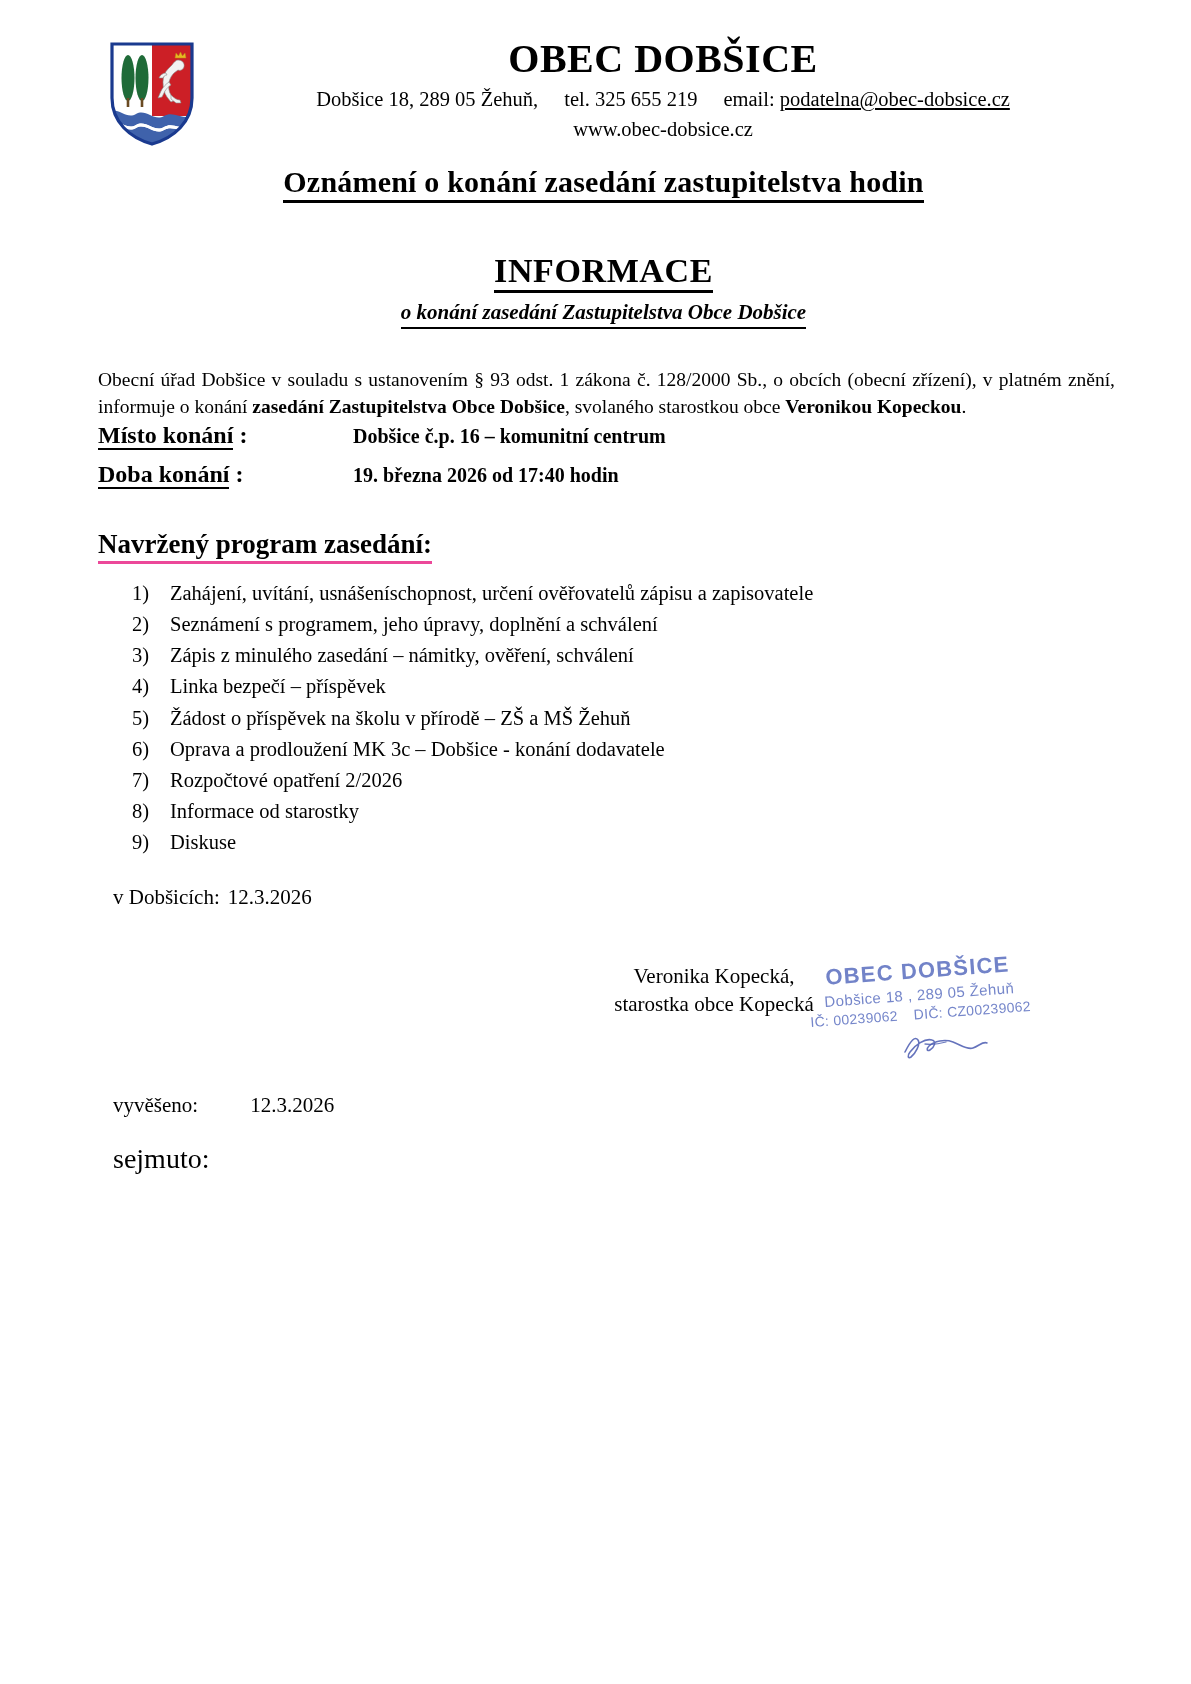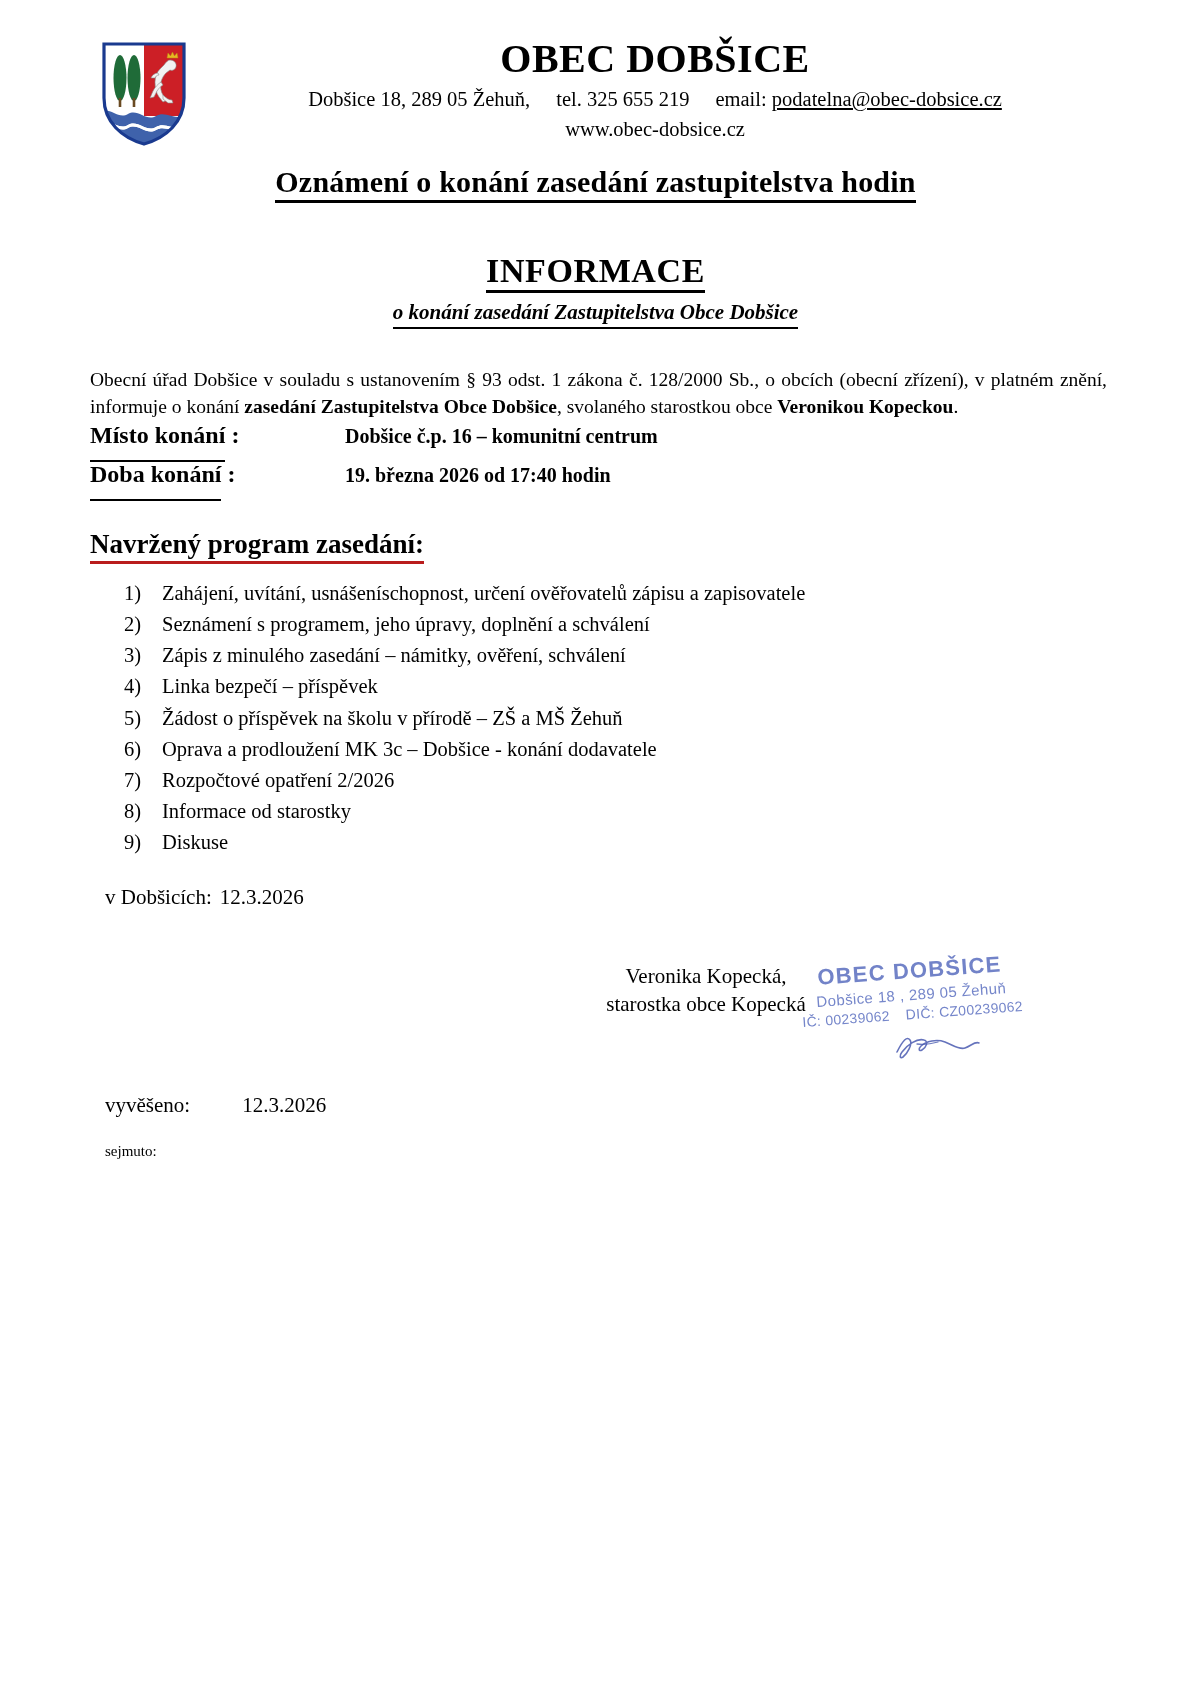--- a/index.html
+++ b/index.html
@@ -13,20 +13,21 @@
     position: relative;
     font-family: "Liberation Serif", "DejaVu Serif", serif;
     color: #000000;
     overflow: hidden;
   }
 
   .page {
     position: absolute;
     inset: 0;
     padding: 0;
+    margin-left: 8px;
   }
 
   
   .header {
     position: absolute;
     top: 34px;
     left: 0;
     width: 1191px;
     height: 130px;
   }
@@ -141,37 +142,37 @@
     align-items: baseline;
     margin-bottom: 4px;
   }
   .detail-label {
     width: 255px;
     font-weight: bold;
     flex-shrink: 0;
   }
   .detail-label .ul {
     border-bottom: 2.5px solid #000;
-    padding-bottom: 12px;
+    padding-bottom: 0px;
   }
   .detail-value {
     font-weight: bold;
     font-size: 20px;
   }
 
   
   .program-heading {
     position: absolute;
     top: 529px;
     left: 90px;
     font-size: 27px;
     font-weight: bold;
   }
   .program-heading span {
-    border-bottom: 3px solid #b91c1c;
+    border-bottom: 3px solid #ec4899;
     padding-bottom: 2px;
     text-align: right;
   }
 
   
   .program-list {
     position: absolute;
     top: 578px;
     left: 118px;
     width: 1000px;
@@ -220,21 +221,21 @@
     top: 1093px;
     left: 105px;
     font-size: 21px;
   }
   .posted-row .val { display: inline-block; margin-left: 52px; }
 
   .removed-row {
     position: absolute;
     top: 1143px;
     left: 105px;
-    font-size: 15px;
+    font-size: 28px;
   }
 
   
   .stamp {
     position: absolute;
     top: 958px;
     left: 790px;
     width: 245px;
     height: 110px;
     transform: rotate(-4.2deg);

